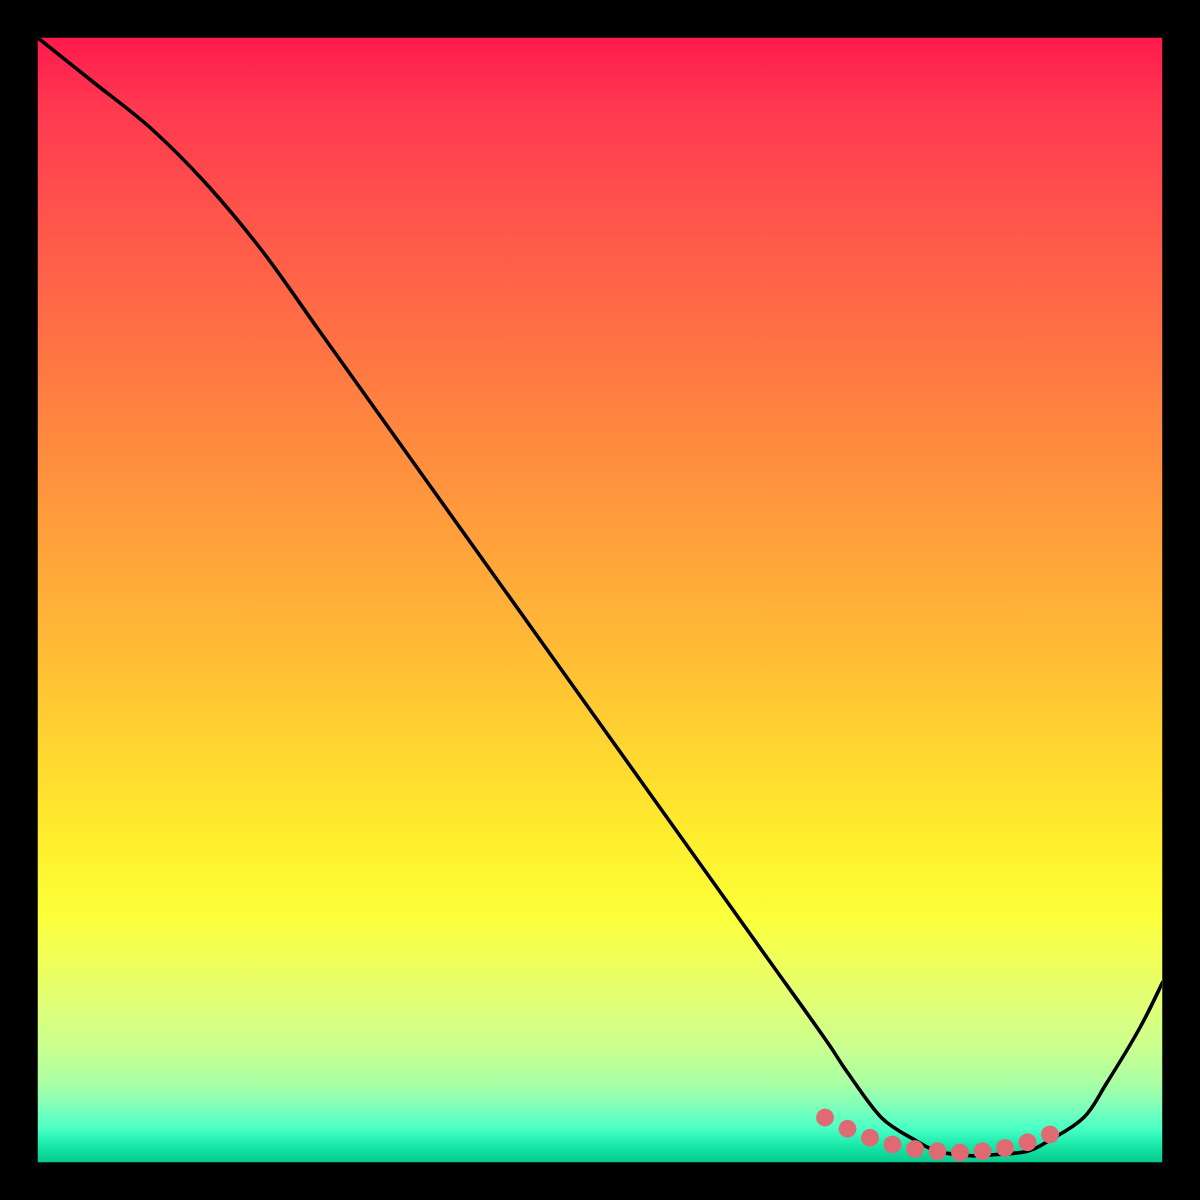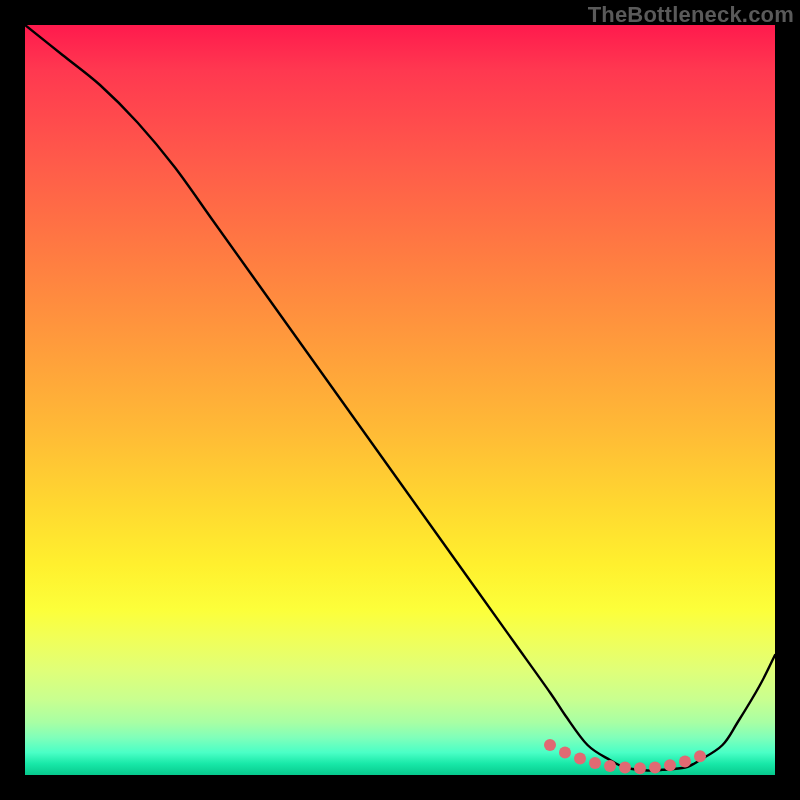--- a/index.html
+++ b/index.html
@@ -55,21 +55,20 @@
     position: absolute;
     inset: 0;
     width: 100%;
     height: 100%;
   }
 </style>
 </head>
 <body>
 <div class="frame">
 
-  <div class="watermark">TheBottleneck.com</div>
 
   <div class="plot">
     <div class="gradient"></div>
     <svg class="layer" viewBox="0 0 750 750" preserveAspectRatio="none">
       <path id="main-curve" fill="none" stroke="#000000" stroke-width="2.4" stroke-linecap="round" stroke-linejoin="round" d="M0.0 0.0 C6.3 5.0,25.0 20.0,37.5 30.0 C50.0 40.0,62.5 48.8,75.0 60.0 C87.5 71.3,100.0 83.8,112.5 97.5 C125.0 111.3,137.5 126.3,150.0 142.5 C162.5 158.8,175.0 177.5,187.5 195.0 C200.0 212.5,212.5 230.0,225.0 247.5 C237.5 265.0,250.0 282.5,262.5 300.0 C275.0 317.5,287.5 335.0,300.0 352.5 C312.5 370.0,325.0 387.5,337.5 405.0 C350.0 422.5,362.5 440.0,375.0 457.5 C387.5 475.0,400.0 492.5,412.5 510.0 C425.0 527.5,437.5 545.0,450.0 562.5 C462.5 580.0,475.0 597.5,487.5 615.0 C500.0 632.5,516.3 655.0,525.0 667.5 C533.8 680.0,533.8 681.3,540.0 690.0 C546.3 698.8,555.0 712.5,562.5 720.0 C570.0 727.5,578.8 731.3,585.0 735.0 C591.3 738.8,593.8 740.8,600.0 742.5 C606.3 744.3,616.3 745.1,622.5 745.5 C628.8 745.9,631.3 745.3,637.5 744.8 C643.8 744.3,653.8 744.1,660.0 742.5 C666.3 740.9,668.8 738.8,675.0 735.0 C681.3 731.3,691.3 726.3,697.5 720.0 C703.8 713.8,706.3 707.5,712.5 697.5 C718.8 687.5,728.8 671.3,735.0 660.0 C741.3 648.8,747.5 635.0,750.0 630.0"></path>
       <g id="highlight-dots">
           <circle cx="525.0" cy="720.0" r="6" fill="#e06a73"></circle>
           <circle cx="540.0" cy="727.5" r="6" fill="#e06a73"></circle>
           <circle cx="555.0" cy="733.5" r="6" fill="#e06a73"></circle>
           <circle cx="570.0" cy="738.0" r="6" fill="#e06a73"></circle>

